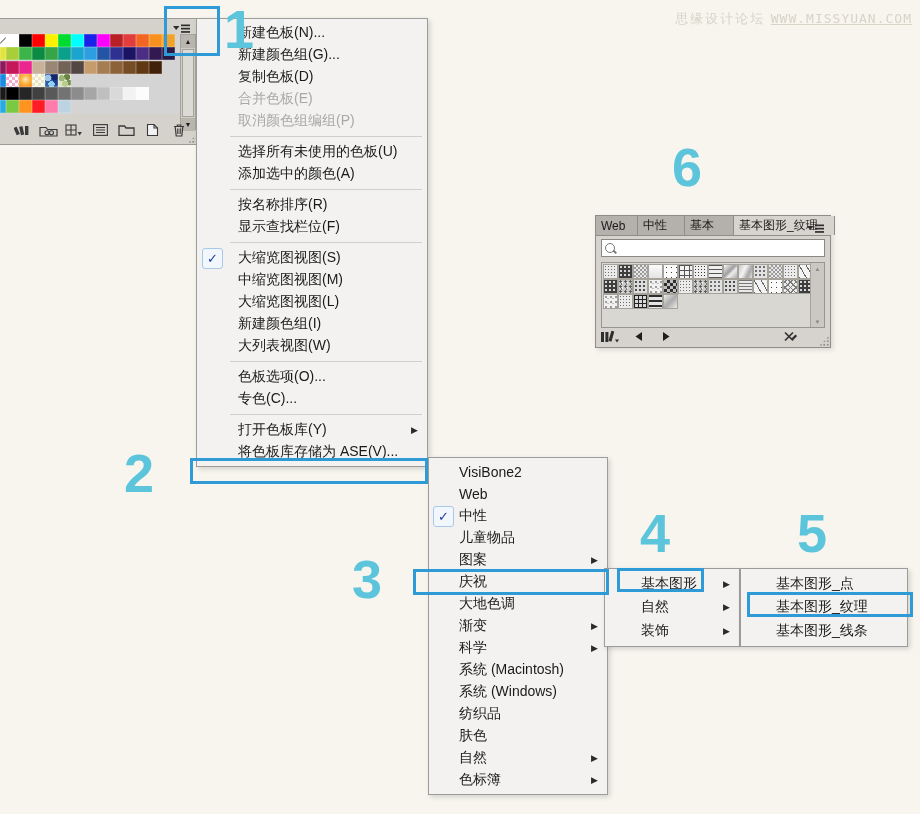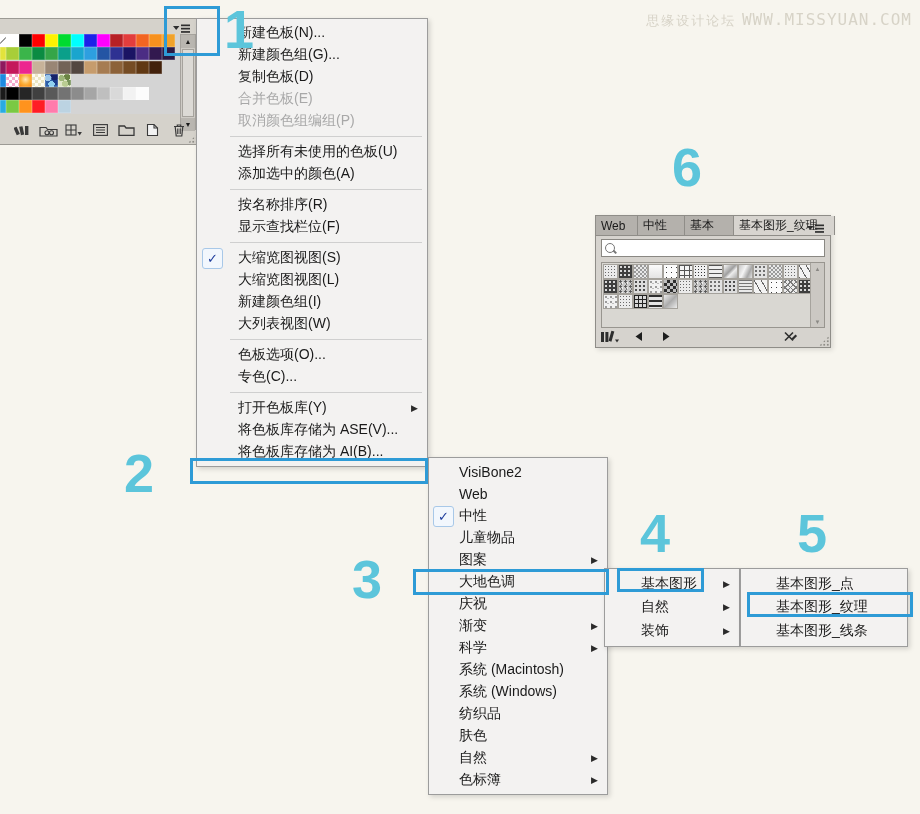--- a/index.html
+++ b/index.html
@@ -1,21 +1,21 @@
 <!DOCTYPE html>
 <html><head>
 <meta charset="utf-8">
 <style>
   html,body{margin:0;padding:0;}
   body{font-family:"Liberation Sans","DejaVu Sans",sans-serif;}
   .stage{position:relative;width:920px;height:814px;background:#F7F5EE;overflow:hidden;}
 
   
   .watermark{position:absolute;top:10px;right:8px;color:#D7D3C7;font-size:13px;letter-spacing:2px;white-space:nowrap;}
-  .watermark .url{font-size:16px;letter-spacing:1px;font-family:"DejaVu Sans Mono",monospace;text-transform:uppercase;}
+  .watermark .url{font-size:13px;letter-spacing:1px;font-family:"DejaVu Sans Mono",monospace;text-transform:uppercase;text-decoration:underline;}
 
   
   .sw-panel{position:absolute;left:0;top:18px;width:200px;height:127px;background:#D5D2CB;border:1px solid #9C9A94;border-left:none;box-sizing:border-box;}
   .sw-flyout{position:absolute;top:3px;right:5px;width:24px;height:12px;display:flex;align-items:center;justify-content:center;cursor:pointer;}
   .sw-grid{position:absolute;left:0;top:15px;width:180px;height:80px;background:#D4D4D4;overflow:hidden;}
   .sw-row{display:flex;height:13.3px;}
   .sw-cell{flex:none;width:13px;height:13px;box-shadow:inset 0 0 0 0.5px rgba(255,255,255,0.35);}
   .sw-cell.first{width:6px;}
   .sw-none{background:#FFFFFF;background-image:linear-gradient(135deg,transparent 45%,#9A9A9A 45%,#9A9A9A 55%,transparent 55%);}
   .sp-pink-checker{background-color:#FDFDFD;background-image:linear-gradient(45deg,#F6A8CC 25%,transparent 25%,transparent 75%,#F6A8CC 75%),linear-gradient(45deg,#F6A8CC 25%,transparent 25%,transparent 75%,#F6A8CC 75%);background-position:0 0,3px 3px;background-size:6px 6px;}
@@ -284,20 +284,23 @@
       </div>
       <div class="mi">
         <span>显示查找栏位(F)</span>
       </div>
       <div class="sep"></div>
       <div class="mi">
         <span class="chk">✓</span>
         <span>大缩览图视图(S)</span>
       </div>
       <div class="mi">
+        <span>中缩览图视图(M)</span>
+      </div>
+      <div class="mi">
         <span>大缩览图视图(L)</span>
       </div>
       <div class="mi">
         <span>新建颜色组(I)</span>
       </div>
       <div class="mi">
         <span>大列表视图(W)</span>
       </div>
       <div class="sep"></div>
       <div class="mi">
@@ -306,23 +309,20 @@
       <div class="mi">
         <span>专色(C)...</span>
       </div>
       <div class="sep"></div>
       <div class="mi">
         <span>打开色板库(Y)</span>
         <span class="arr">▶</span>
       </div>
       <div class="mi">
         <span>将色板库存储为 ASE(V)...</span>
-      </div>
-      <div class="mi">
-        <span>将色板库存储为 AI(B)...</span>
       </div>
     </div>
   <div class="menu" id="menu2">
       <div class="mi">
         <span>VisiBone2</span>
       </div>
       <div class="mi">
         <span>Web</span>
       </div>
       <div class="mi">
@@ -330,24 +330,24 @@
         <span>中性</span>
       </div>
       <div class="mi">
         <span>儿童物品</span>
       </div>
       <div class="mi">
         <span>图案</span>
         <span class="arr">▶</span>
       </div>
       <div class="mi">
+        <span>庆祝</span>
+      </div>
+      <div class="mi">
         <span>大地色调</span>
-      </div>
-      <div class="mi">
-        <span>庆祝</span>
       </div>
       <div class="mi">
         <span>渐变</span>
         <span class="arr">▶</span>
       </div>
       <div class="mi">
         <span>科学</span>
         <span class="arr">▶</span>
       </div>
       <div class="mi">

